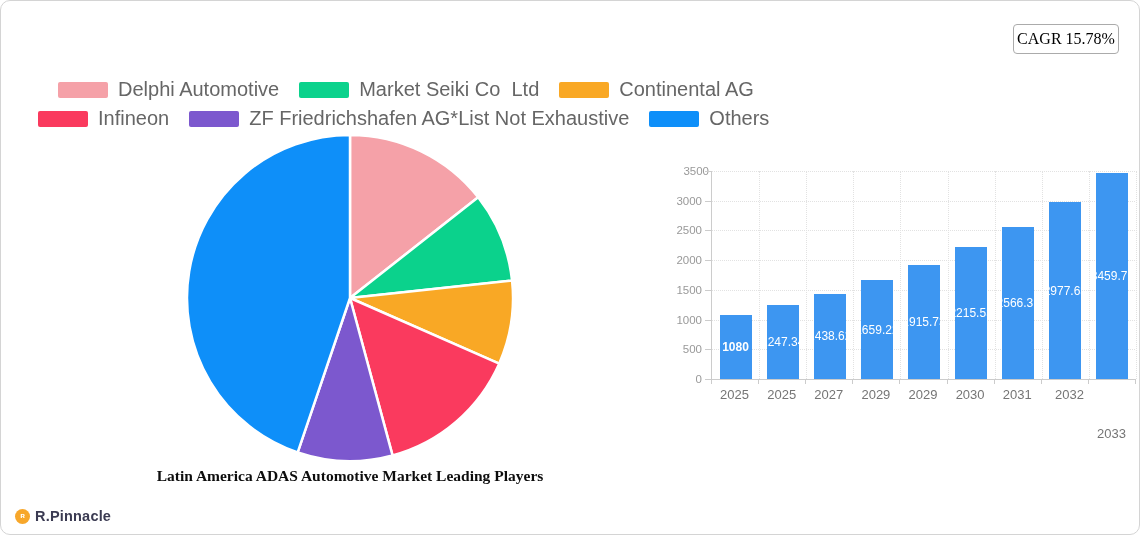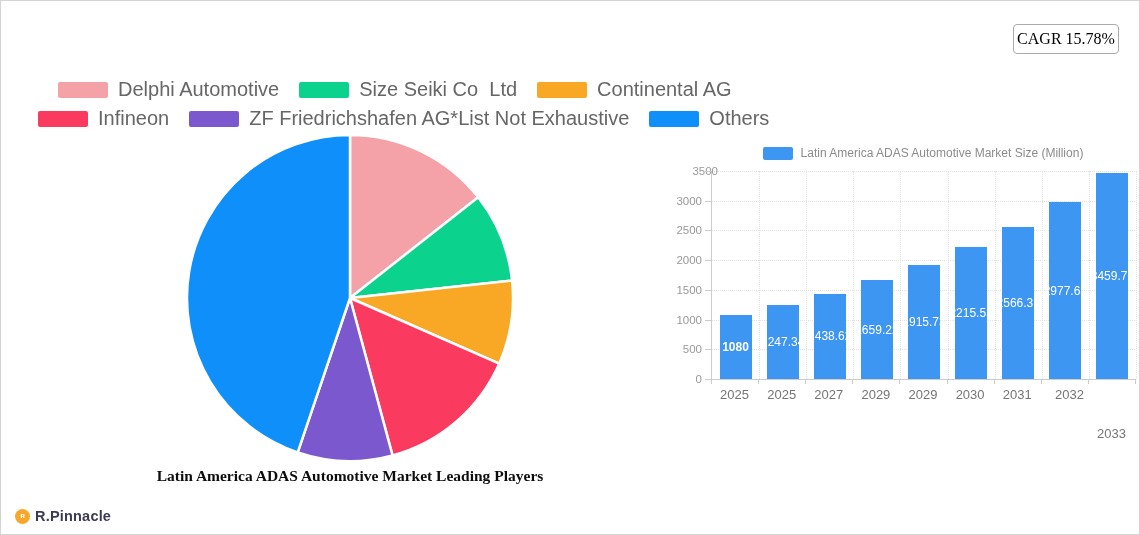--- a/index.html
+++ b/index.html
@@ -5,21 +5,21 @@
   * { box-sizing: border-box; margin: 0; padding: 0; }
   html, body { background: #ffffff; }
   body { font-family: "Liberation Sans", sans-serif; }
 
   .card {
     position: relative;
     width: 1140px;
     height: 535px;
     background: #ffffff;
     border: 1px solid #d4d4d4;
-    border-radius: 0;
+    border-radius: 10px;
     overflow: hidden;
   }
 
   
   .cagr-badge {
     position: absolute;
     left: 1012px; top: 23px;
     width: 106px; height: 30px;
     border: 1px solid #ababab;
     border-radius: 4px;
@@ -103,21 +103,21 @@
 
   <div class="cagr-badge">CAGR 15.78%</div>
 
   <div class="pie-legend-row row1">
     <div class="legend-item">
       <span class="legend-swatch" style="background: rgb(245, 161, 168);"></span>
       <span class="legend-label">Delphi Automotive</span>
     </div>
     <div class="legend-item">
       <span class="legend-swatch" style="background: rgb(11, 210, 140);"></span>
-      <span class="legend-label">Size Seiki Co  Ltd</span>
+      <span class="legend-label">Market Seiki Co  Ltd</span>
     </div>
     <div class="legend-item">
       <span class="legend-swatch" style="background: rgb(249, 168, 37);"></span>
       <span class="legend-label">Continental AG</span>
     </div>
   </div>
 
   <div class="pie-legend-row row2">
     <div class="legend-item">
       <span class="legend-swatch" style="background: rgb(250, 58, 94);"></span>
@@ -137,24 +137,20 @@
       <path d="M 170 170 L 170.00 7.00 A 163 163 0 0 1 298.17 69.29 Z" fill="#F5A1A8" stroke="#ffffff" stroke-width="2.5" stroke-linejoin="round"></path>
       <path d="M 170 170 L 298.17 69.29 A 163 163 0 0 1 332.07 152.62 Z" fill="#0BD28C" stroke="#ffffff" stroke-width="2.5" stroke-linejoin="round"></path>
       <path d="M 170 170 L 332.07 152.62 A 163 163 0 0 1 319.18 235.67 Z" fill="#F9A825" stroke="#ffffff" stroke-width="2.5" stroke-linejoin="round"></path>
       <path d="M 170 170 L 319.18 235.67 A 163 163 0 0 1 212.52 327.36 Z" fill="#FA3A5E" stroke="#ffffff" stroke-width="2.5" stroke-linejoin="round"></path>
       <path d="M 170 170 L 212.52 327.36 A 163 163 0 0 1 117.69 324.38 Z" fill="#7C58CE" stroke="#ffffff" stroke-width="2.5" stroke-linejoin="round"></path>
       <path d="M 170 170 L 117.69 324.38 A 163 163 0 0 1 170.00 7.00 Z" fill="#0E8FF9" stroke="#ffffff" stroke-width="2.5" stroke-linejoin="round"></path>
     </svg>
   <div class="pie-title">Latin America ADAS Automotive Market Leading Players</div>
 
   <div class="bar-chart">
-    <div class="bar-legend">
-      <span class="bar-legend-swatch" id="bar-legend-swatch" style="background: rgb(61, 150, 241);"></span>
-      <span class="bar-legend-label">Latin America ADAS Automotive Market Size (Million)</span>
-    </div>
     <div class="x-axis-line"></div>
     <div class="bar-plot" id="bar-plot">
         <div class="hgrid" style="top: 178.286px;"></div>
         <div class="hgrid" style="top: 148.571px;"></div>
         <div class="hgrid" style="top: 118.857px;"></div>
         <div class="hgrid" style="top: 89.1429px;"></div>
         <div class="hgrid" style="top: 59.4286px;"></div>
         <div class="hgrid" style="top: 29.7143px;"></div>
         <div class="hgrid" style="top: 0px;"></div>
         <div class="vgrid" style="left: 47.1111px;"></div>
@@ -202,21 +198,21 @@
         <span class="y-label" style="left: 0px; top: 171.571px;">1000</span>
         <div class="y-tick" style="left: 49px; top: 178.571px;"></div>
         <span class="y-label" style="left: 0px; top: 141.857px;">1500</span>
         <div class="y-tick" style="left: 49px; top: 148.857px;"></div>
         <span class="y-label" style="left: 0px; top: 112.143px;">2000</span>
         <div class="y-tick" style="left: 49px; top: 119.143px;"></div>
         <span class="y-label" style="left: 0px; top: 82.4286px;">2500</span>
         <div class="y-tick" style="left: 49px; top: 89.4286px;"></div>
         <span class="y-label" style="left: 0px; top: 52.7143px;">3000</span>
         <div class="y-tick" style="left: 49px; top: 59.7143px;"></div>
-        <span class="y-label" style="left: 16px; top: 23px;">3500</span>
+        <span class="y-label" style="left: 7px; top: 23px;">3500</span>
         <div class="y-tick" style="left: 49px; top: 30px;"></div>
         <span class="x-label" style="left: 55px; width: 47.1111px;">2025</span>
         <span class="x-label" style="left: 102.111px; width: 47.1111px;">2025</span>
         <span class="x-label" style="left: 149.222px; width: 47.1111px;">2027</span>
         <span class="x-label" style="left: 196.333px; width: 47.1111px;">2029</span>
         <span class="x-label" style="left: 243.444px; width: 47.1111px;">2029</span>
         <span class="x-label" style="left: 290.556px; width: 47.1111px;">2030</span>
         <span class="x-label" style="left: 337.667px; width: 47.1111px;">2031</span>
         <span class="x-label" style="left: 390px; width: 47.1111px;">2032</span>
         <span class="x-label" style="left: 431.889px; width: 47.1111px; margin-top: 39px;">2033</span>

